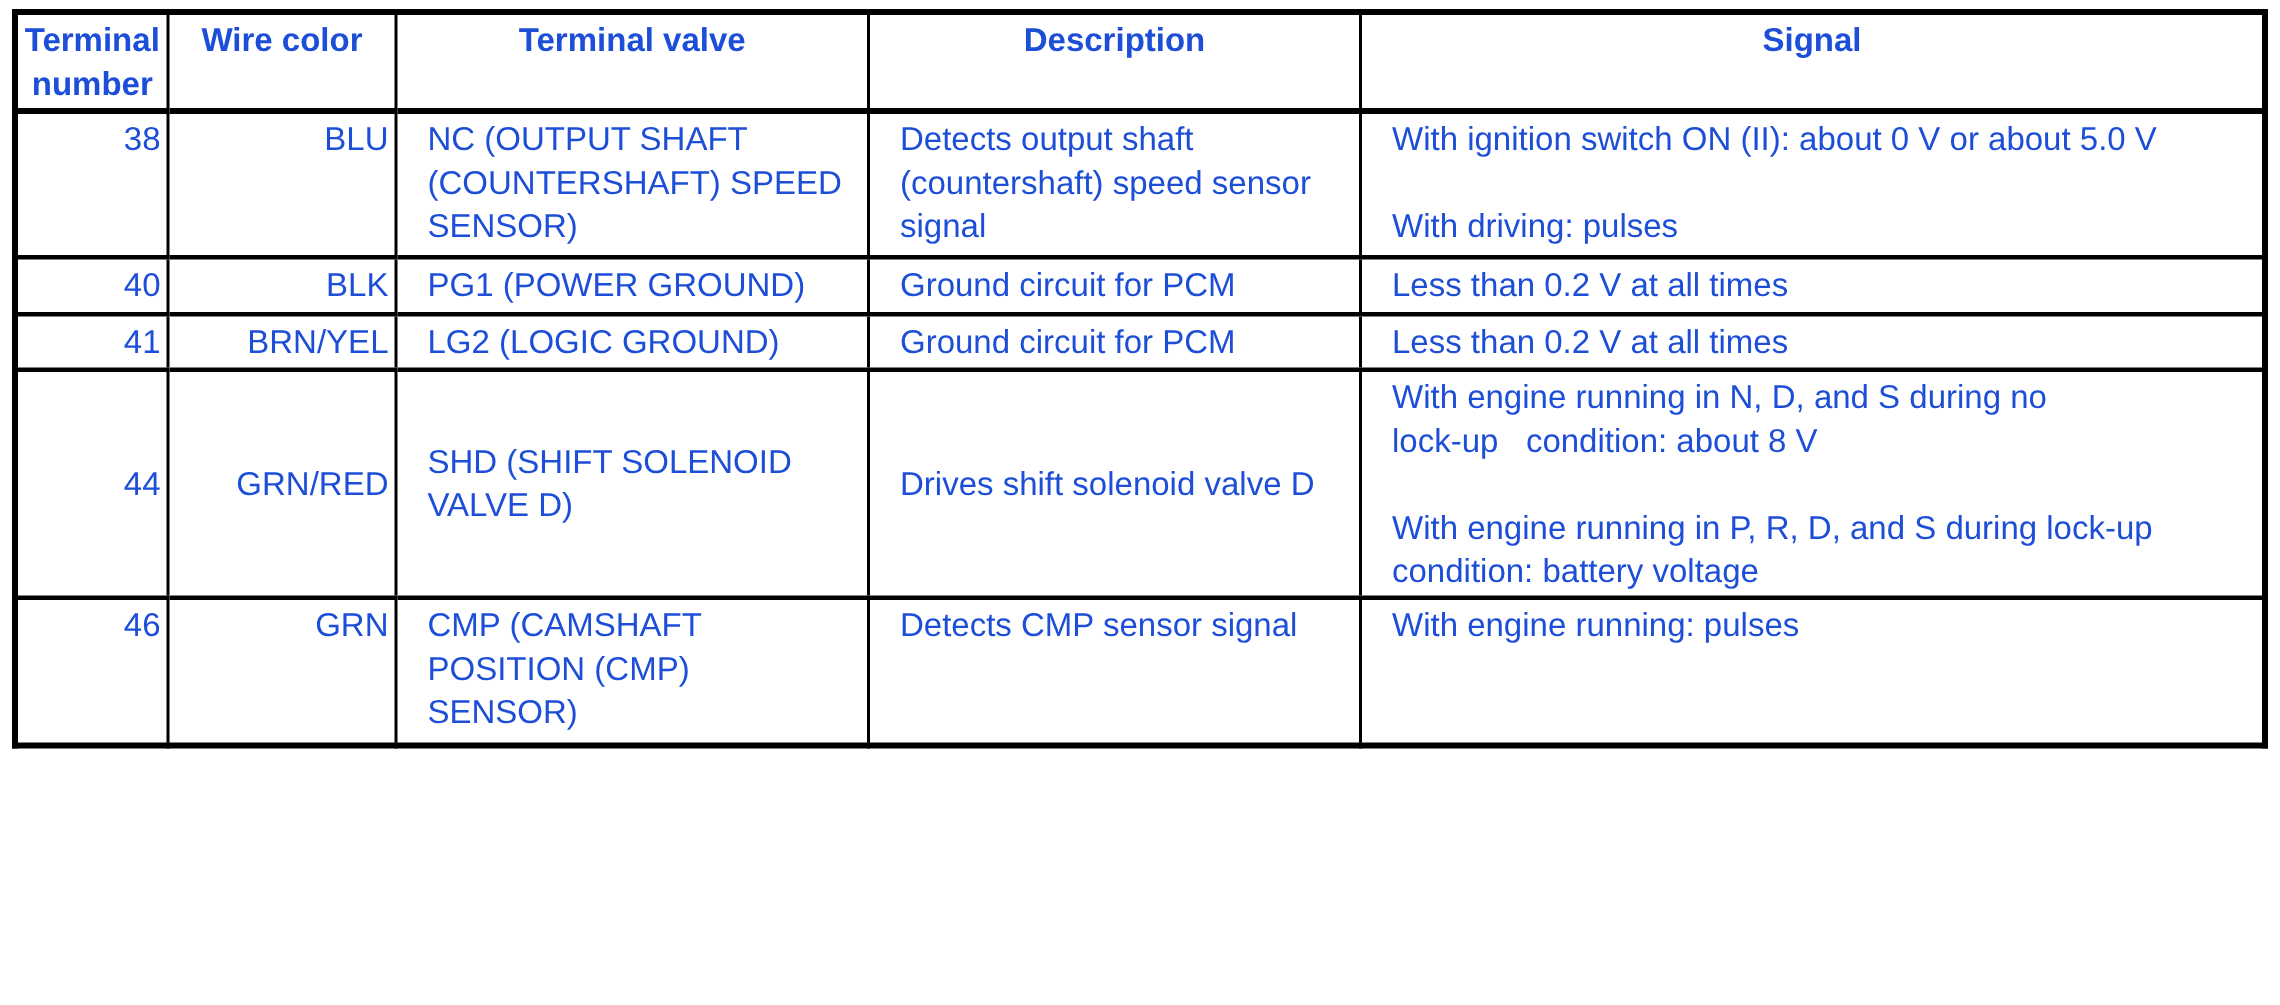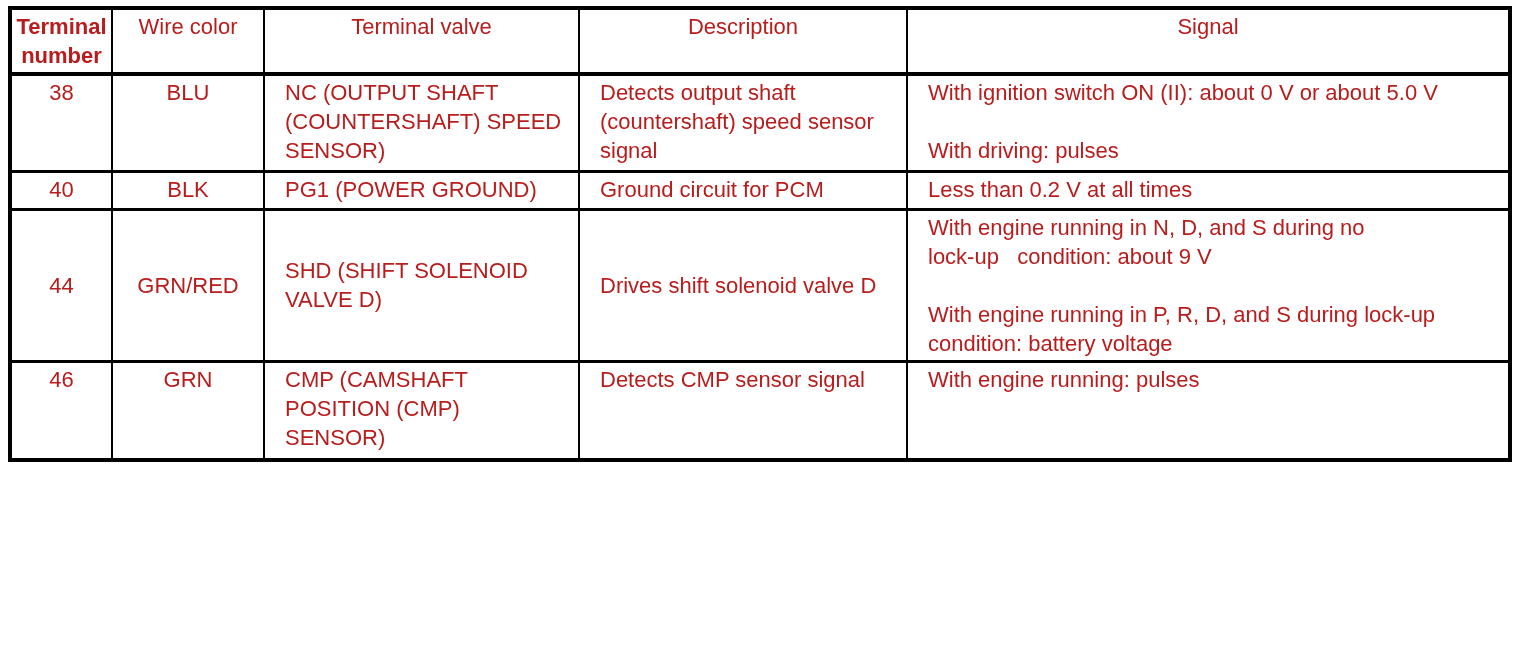--- a/index.html
+++ b/index.html
@@ -12,42 +12,42 @@
   }
   table.terminal-table {
     border-collapse: collapse;
     table-layout: fixed;
     width: 1504px;
     margin: 6px 8px 5px 8px;
     border: 4px solid #000;
     font-family: "Liberation Sans", sans-serif;
     font-size: 22px;
     line-height: 29px;
-    color: #b91c1c;
+    color: #1d4ed8;
   }
   .terminal-table th,
   .terminal-table td {
     border-left: 2px solid #000;
     border-right: 2px solid #000;
     border-top: 3px solid #000;
     border-bottom: 3px solid #000;
     padding: 2px 4px;
     vertical-align: top;
     overflow: hidden;
   }
   .terminal-table thead th {
     border-bottom: 4px solid #000;
-    font-weight: normal;
+    font-weight: bold;
     text-align: center;
     white-space: pre-wrap;
   }
   .terminal-table thead th.hdr-terminal {
     font-weight: bold;
   }
-  .terminal-table td.c-center { text-align: center; }
+  .terminal-table td.c-center { text-align: right; }
   .terminal-table td.pre { white-space: pre-wrap; padding-left: 20px; }
   .terminal-table .v-mid { vertical-align: middle; }
 
   tr.row-h   { height: 64px; }
   tr.row-38  { height: 97px; }
   tr.row-39  { height: 67px; }
   tr.row-40  { height: 38px; margin-top: 26px; }
   tr.row-41  { height: 37px; }
   tr.row-42  { height: 37px; }
   tr.row-44  { height: 148px; }
@@ -89,28 +89,35 @@
 
 With driving: pulses</td>
     </tr>
     <tr class="row-40">
       <td class="c-center">40</td>
       <td class="c-center">BLK</td>
       <td class="pre">PG1 (POWER GROUND)</td>
       <td class="pre">Ground circuit for PCM</td>
       <td class="pre">Less than 0.2 V at all times</td>
     </tr>
+    <tr class="row-41">
+      <td class="c-center">41</td>
+      <td class="c-center">BRN/YEL</td>
+      <td class="pre">LG2 (LOGIC GROUND)</td>
+      <td class="pre">Ground circuit for PCM</td>
+      <td class="pre">Less than 0.2 V at all times</td>
+    </tr>
     <tr class="row-44">
       <td class="c-center v-mid">44</td>
       <td class="c-center v-mid">GRN/RED</td>
       <td class="pre v-mid">SHD (SHIFT SOLENOID
 VALVE D)</td>
       <td class="pre v-mid">Drives shift solenoid valve D</td>
       <td class="pre">With engine running in N, D, and S during no
-lock-up   condition: about 9 V
+lock-up   condition: about 8 V
 
 With engine running in P, R, D, and S during lock-up
 condition: battery voltage</td>
     </tr>
     <tr class="row-46">
       <td class="c-center">46</td>
       <td class="c-center">GRN</td>
       <td class="pre">CMP (CAMSHAFT
 POSITION (CMP)
 SENSOR)</td>

